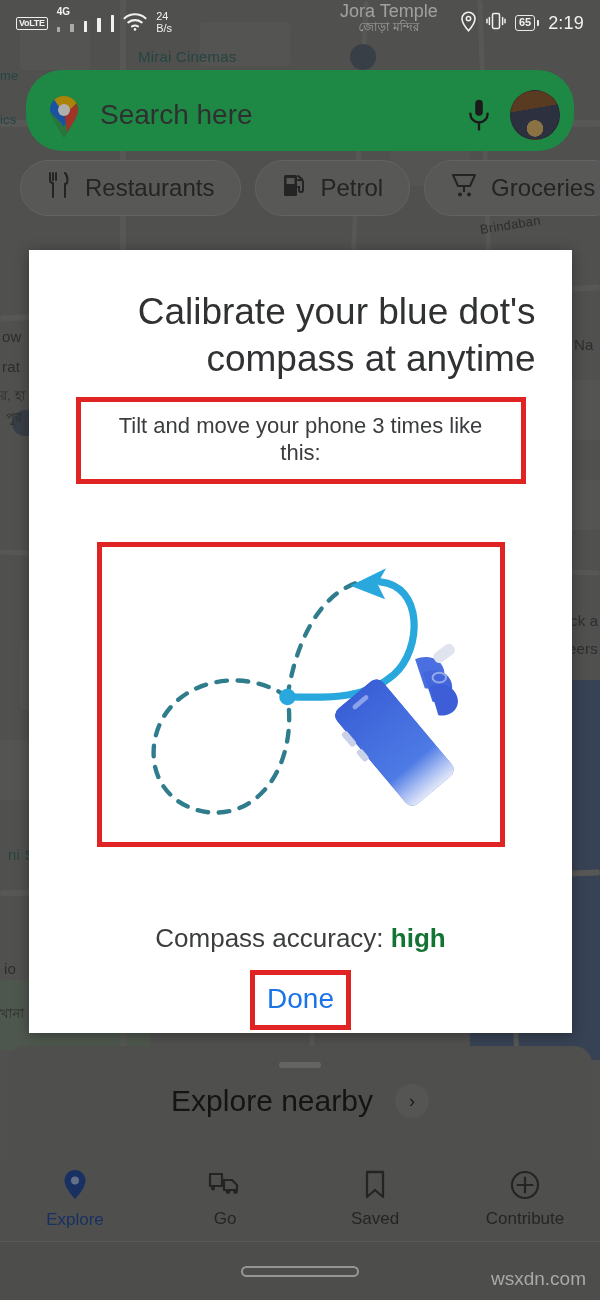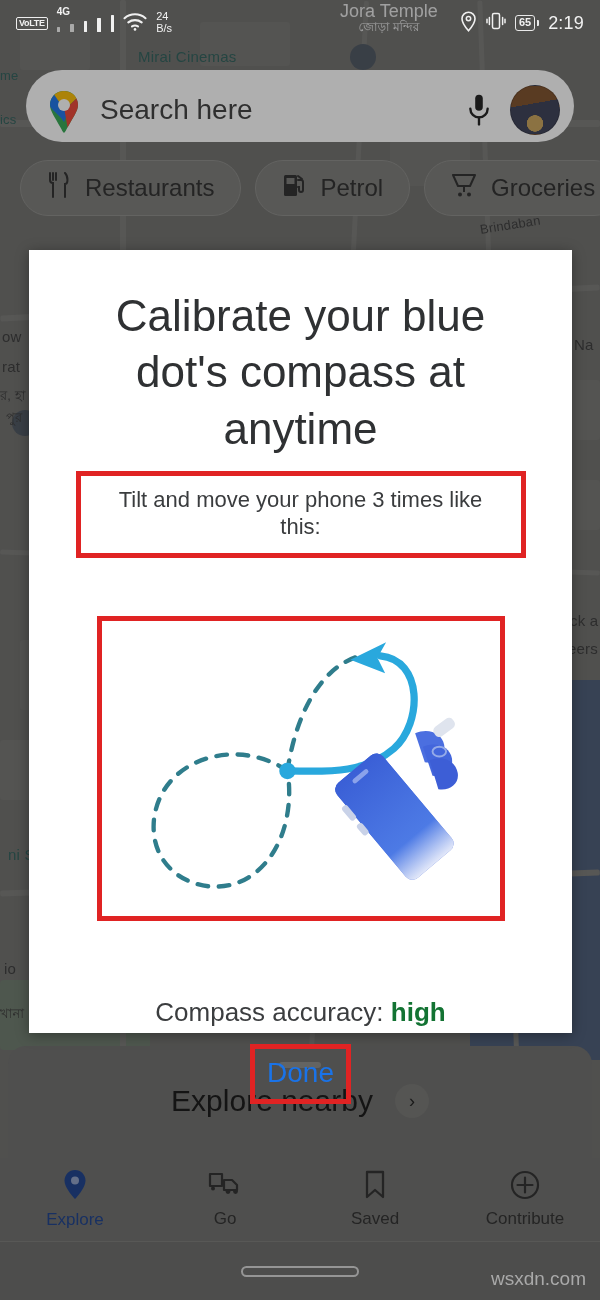--- a/index.html
+++ b/index.html
@@ -118,22 +118,22 @@
     line-height: 1.05;
     text-align: center;
     z-index: 5;
   }
   #status-center-label .sub { font-size: 12px; display: block; }
 
   
   #search-bar {
     position: absolute;
     left: 26px; top: 70px;
-    width: 548px; height: 72px;
-    background: #ffffff;
+    width: 548px; height: 81px;
+    background: #22c55e;
     border-radius: 36px;
     display: flex; align-items: center;
     padding: 8px 14px 0 20px;
     z-index: 20;
   }
   #gmaps-pin { width: 36px; height: 40px; flex: 0 0 36px; }
   #search-placeholder {
     flex: 1;
     margin-left: 18px;
     font-size: 28px;
@@ -188,22 +188,22 @@
     background: #ffffff;
     z-index: 40;
     display: flex;
     flex-direction: column;
     align-items: center;
     box-shadow: 0 2px 12px rgba(0,0,0,.35);
   }
   #dialog-title {
     margin-top: 38px;
     width: 470px;
-    text-align: center;
-    font-size: 44px;
+    text-align: right;
+    font-size: 37px;
     line-height: 1.28;
     color: #2f3133;
     font-weight: 400;
   }
   .hl-box { border: 5px solid #e02323; }
   #dialog-subtitle-box {
     margin-top: 14px;
     width: 450px;
     padding: 10px 20px 12px;
   }

